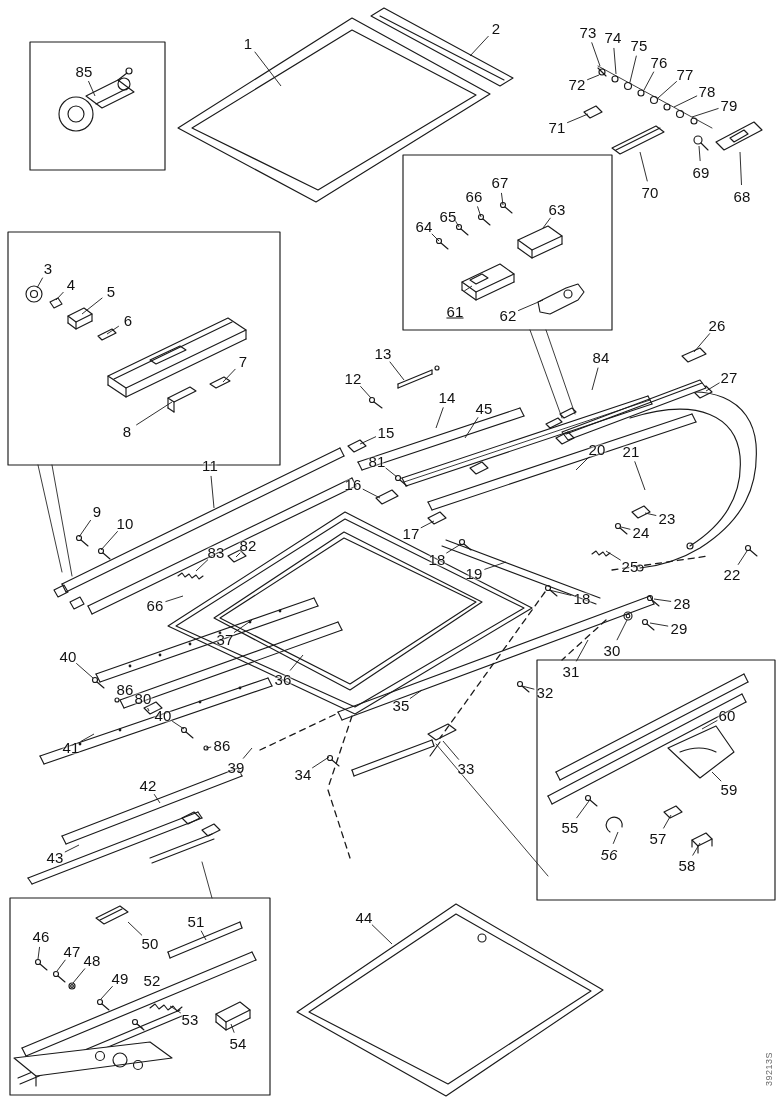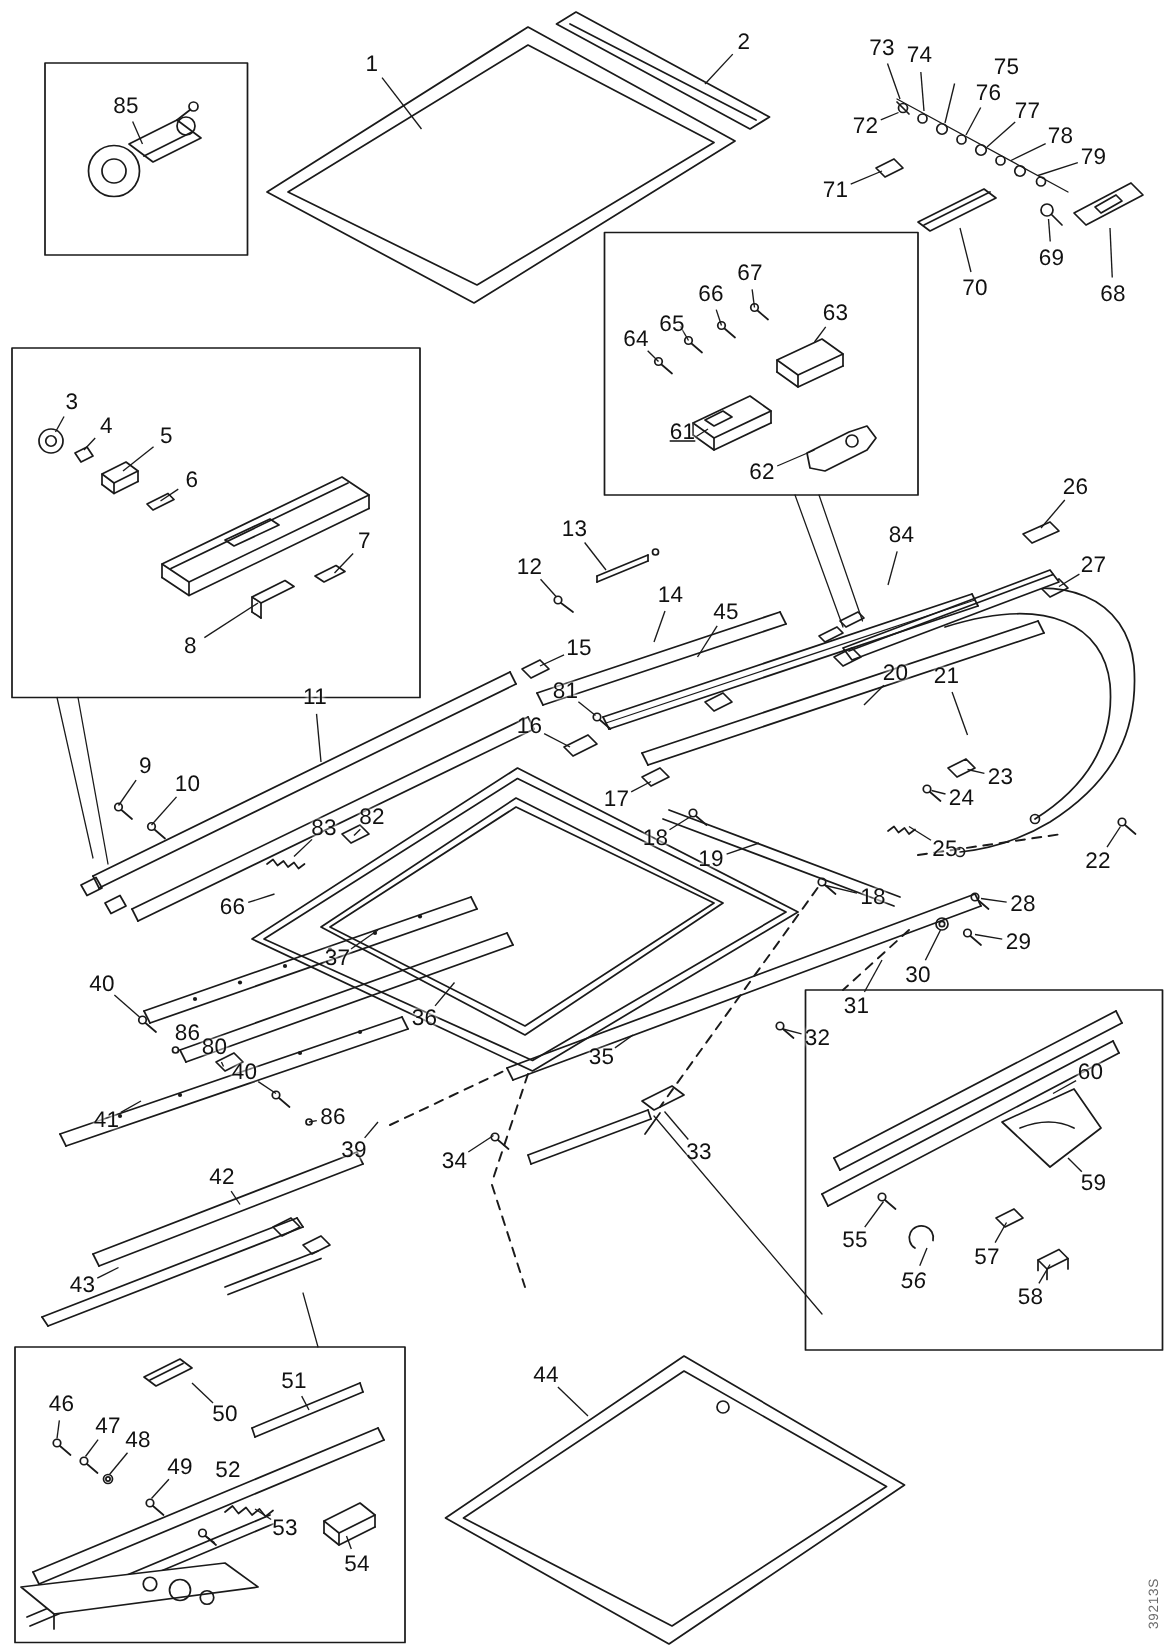--- a/index.html
+++ b/index.html
@@ -448,36 +448,36 @@
       <line x1="180.777120220693" y1="1013.0051281434504" x2="170" y2="1006"></line>
       <line x1="234.19724105289907" y1="1032.6782257150119" x2="231" y2="1024"></line>
     </svg>
 
   <div id="callout-layer">
       <div class="callout" style="left: 84px; top: 71px;">85</div>
       <div class="callout" style="left: 248px; top: 43px;">1</div>
       <div class="callout" style="left: 496px; top: 28px;">2</div>
       <div class="callout" style="left: 588px; top: 32px;">73</div>
       <div class="callout" style="left: 613px; top: 37px;">74</div>
-      <div class="callout" style="left: 639px; top: 45px; margin-left: 32px;">75</div>
+      <div class="callout" style="left: 639px; top: 45px;">75</div>
       <div class="callout" style="left: 659px; top: 62px;">76</div>
       <div class="callout" style="left: 685px; top: 74px;">77</div>
       <div class="callout" style="left: 707px; top: 91px;">78</div>
       <div class="callout" style="left: 729px; top: 105px;">79</div>
       <div class="callout" style="left: 577px; top: 84px;">72</div>
       <div class="callout" style="left: 557px; top: 127px;">71</div>
       <div class="callout" style="left: 650px; top: 192px;">70</div>
       <div class="callout" style="left: 701px; top: 172px;">69</div>
       <div class="callout" style="left: 742px; top: 196px;">68</div>
       <div class="callout" style="left: 500px; top: 182px;">67</div>
       <div class="callout" style="left: 474px; top: 196px;">66</div>
       <div class="callout" style="left: 448px; top: 216px;">65</div>
       <div class="callout" style="left: 424px; top: 226px;">64</div>
       <div class="callout" style="left: 557px; top: 209px;">63</div>
-      <div class="callout" style="left: 455px; top: 288px; text-decoration: underline;">61</div>
+      <div class="callout" style="left: 455px; top: 311px; text-decoration: underline;">61</div>
       <div class="callout" style="left: 508px; top: 315px;">62</div>
       <div class="callout" style="left: 717px; top: 325px;">26</div>
       <div class="callout" style="left: 729px; top: 377px;">27</div>
       <div class="callout" style="left: 601px; top: 357px;">84</div>
       <div class="callout" style="left: 383px; top: 353px;">13</div>
       <div class="callout" style="left: 353px; top: 378px;">12</div>
       <div class="callout" style="left: 447px; top: 397px;">14</div>
       <div class="callout" style="left: 484px; top: 408px;">45</div>
       <div class="callout" style="left: 386px; top: 432px;">15</div>
       <div class="callout" style="left: 377px; top: 461px;">81</div>

